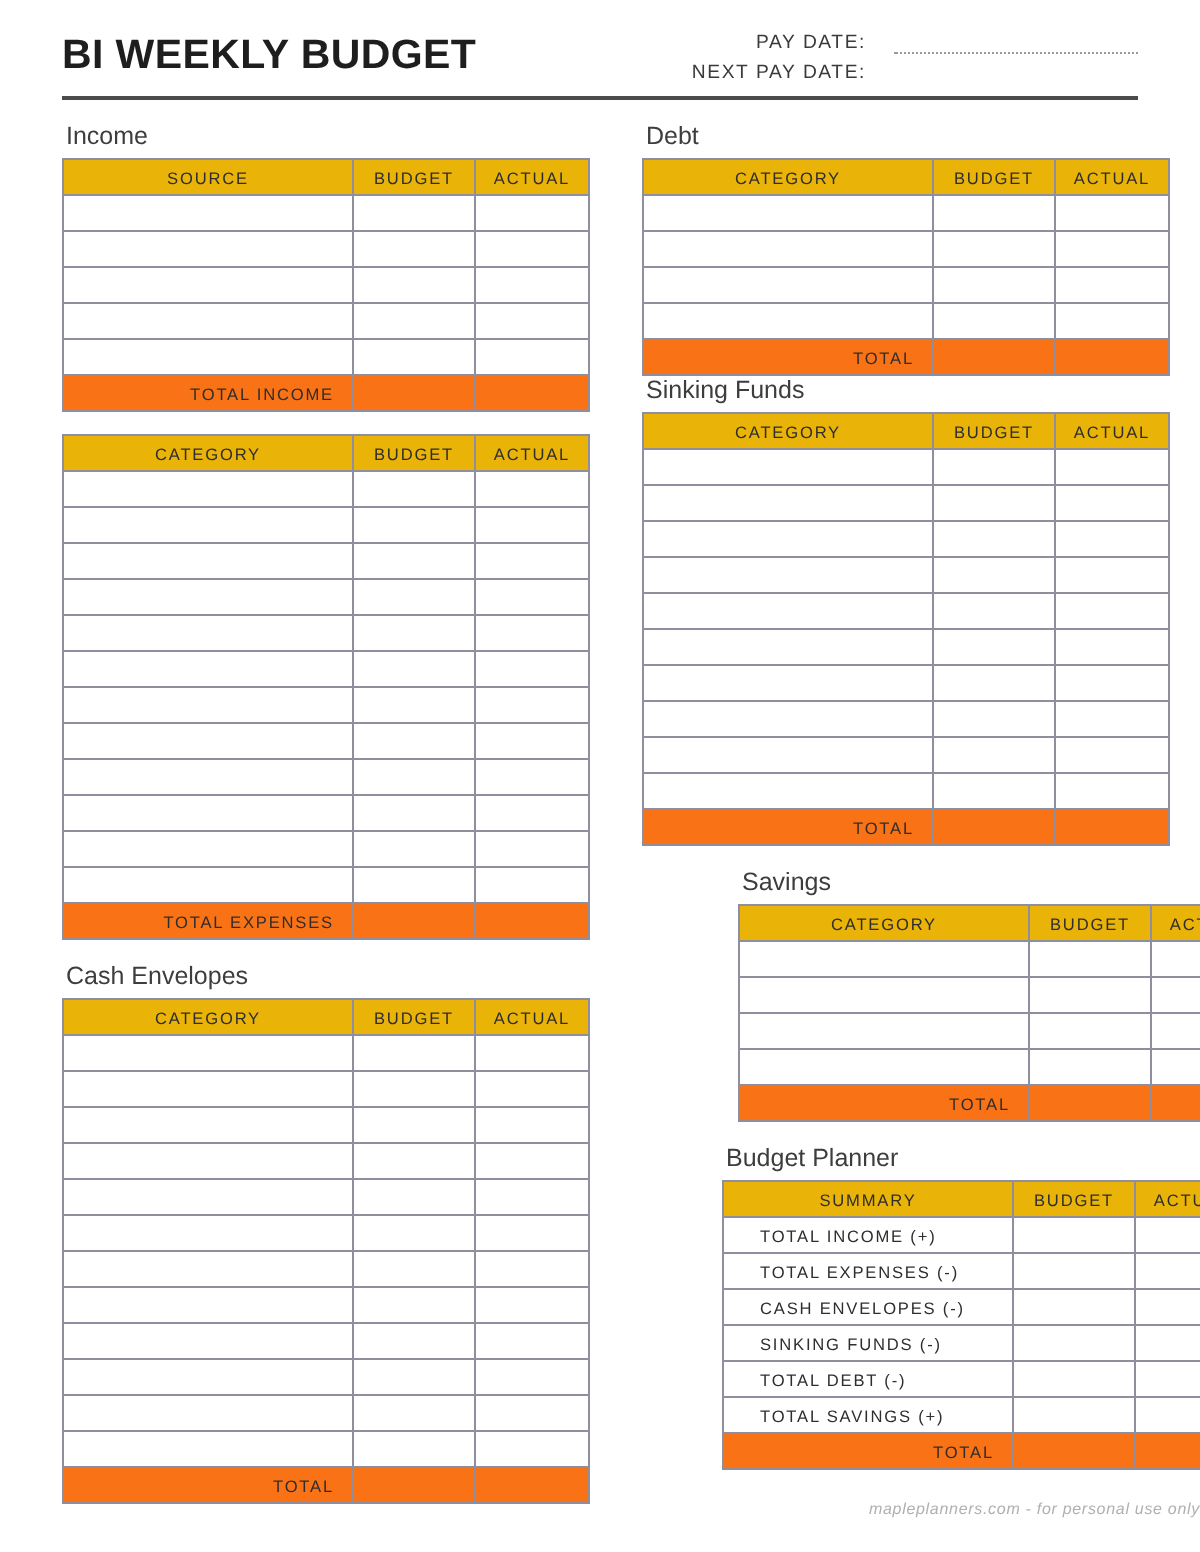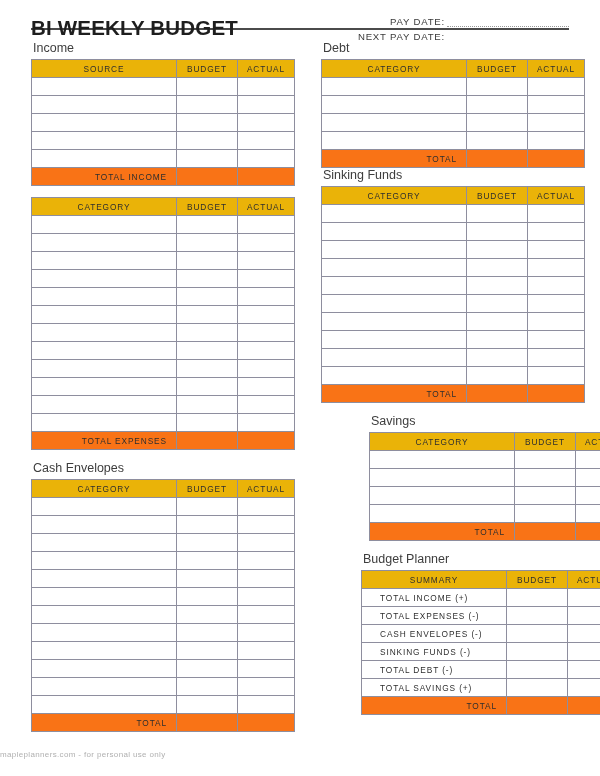--- a/index.html
+++ b/index.html
@@ -20,21 +20,21 @@
     position: relative;
     width: 600px;
     height: 776px;
     box-sizing: border-box;
     padding: 0 31px;
   }
 
   
   .header {
     position: relative;
-    height: 30px;
+    height: 50px;
     padding-top: 14px;
     box-sizing: border-box;
     display: flex;
     align-items: flex-start;
     justify-content: space-between;
     border-bottom: 2.5px solid #4b4b4b;
   }
   .doc-title {
     font-size: 20.5px;
     font-weight: bold;
@@ -51,20 +51,21 @@
     gap: 2px;
     font-size: 9.6px;
     letter-spacing: 0.8px;
     color: #3a3a3a;
     padding-top: 1px;
   }
   .paydate-row {
     display: flex;
     align-items: flex-end;
     white-space: nowrap;
+    gap: 12px;
   }
   .paydate-label { line-height: 13px; }
   .dotline {
     display: inline-block;
     width: 122px;
     margin-left: 2px;
     margin-bottom: 1px;
     border-bottom: 1.2px dotted #9a9a9a;
     height: 1px;
   }
@@ -132,24 +133,25 @@
     text-align: left;
     padding-left: 18px;
   }
 
   
   .footer {
     position: absolute;
     left: 0;
     right: 0;
     bottom: 17px;
-    text-align: left;
+    text-align: right;
     font-size: 8px;
     letter-spacing: 0.35px;
     color: #b0b0b0;
+    font-style: italic;
   }
 </style>
 </head>
 <body>
 
 <div class="page">
 
   <div class="header">
     <div class="doc-title">BI WEEKLY BUDGET</div>
     <div class="paydates">

